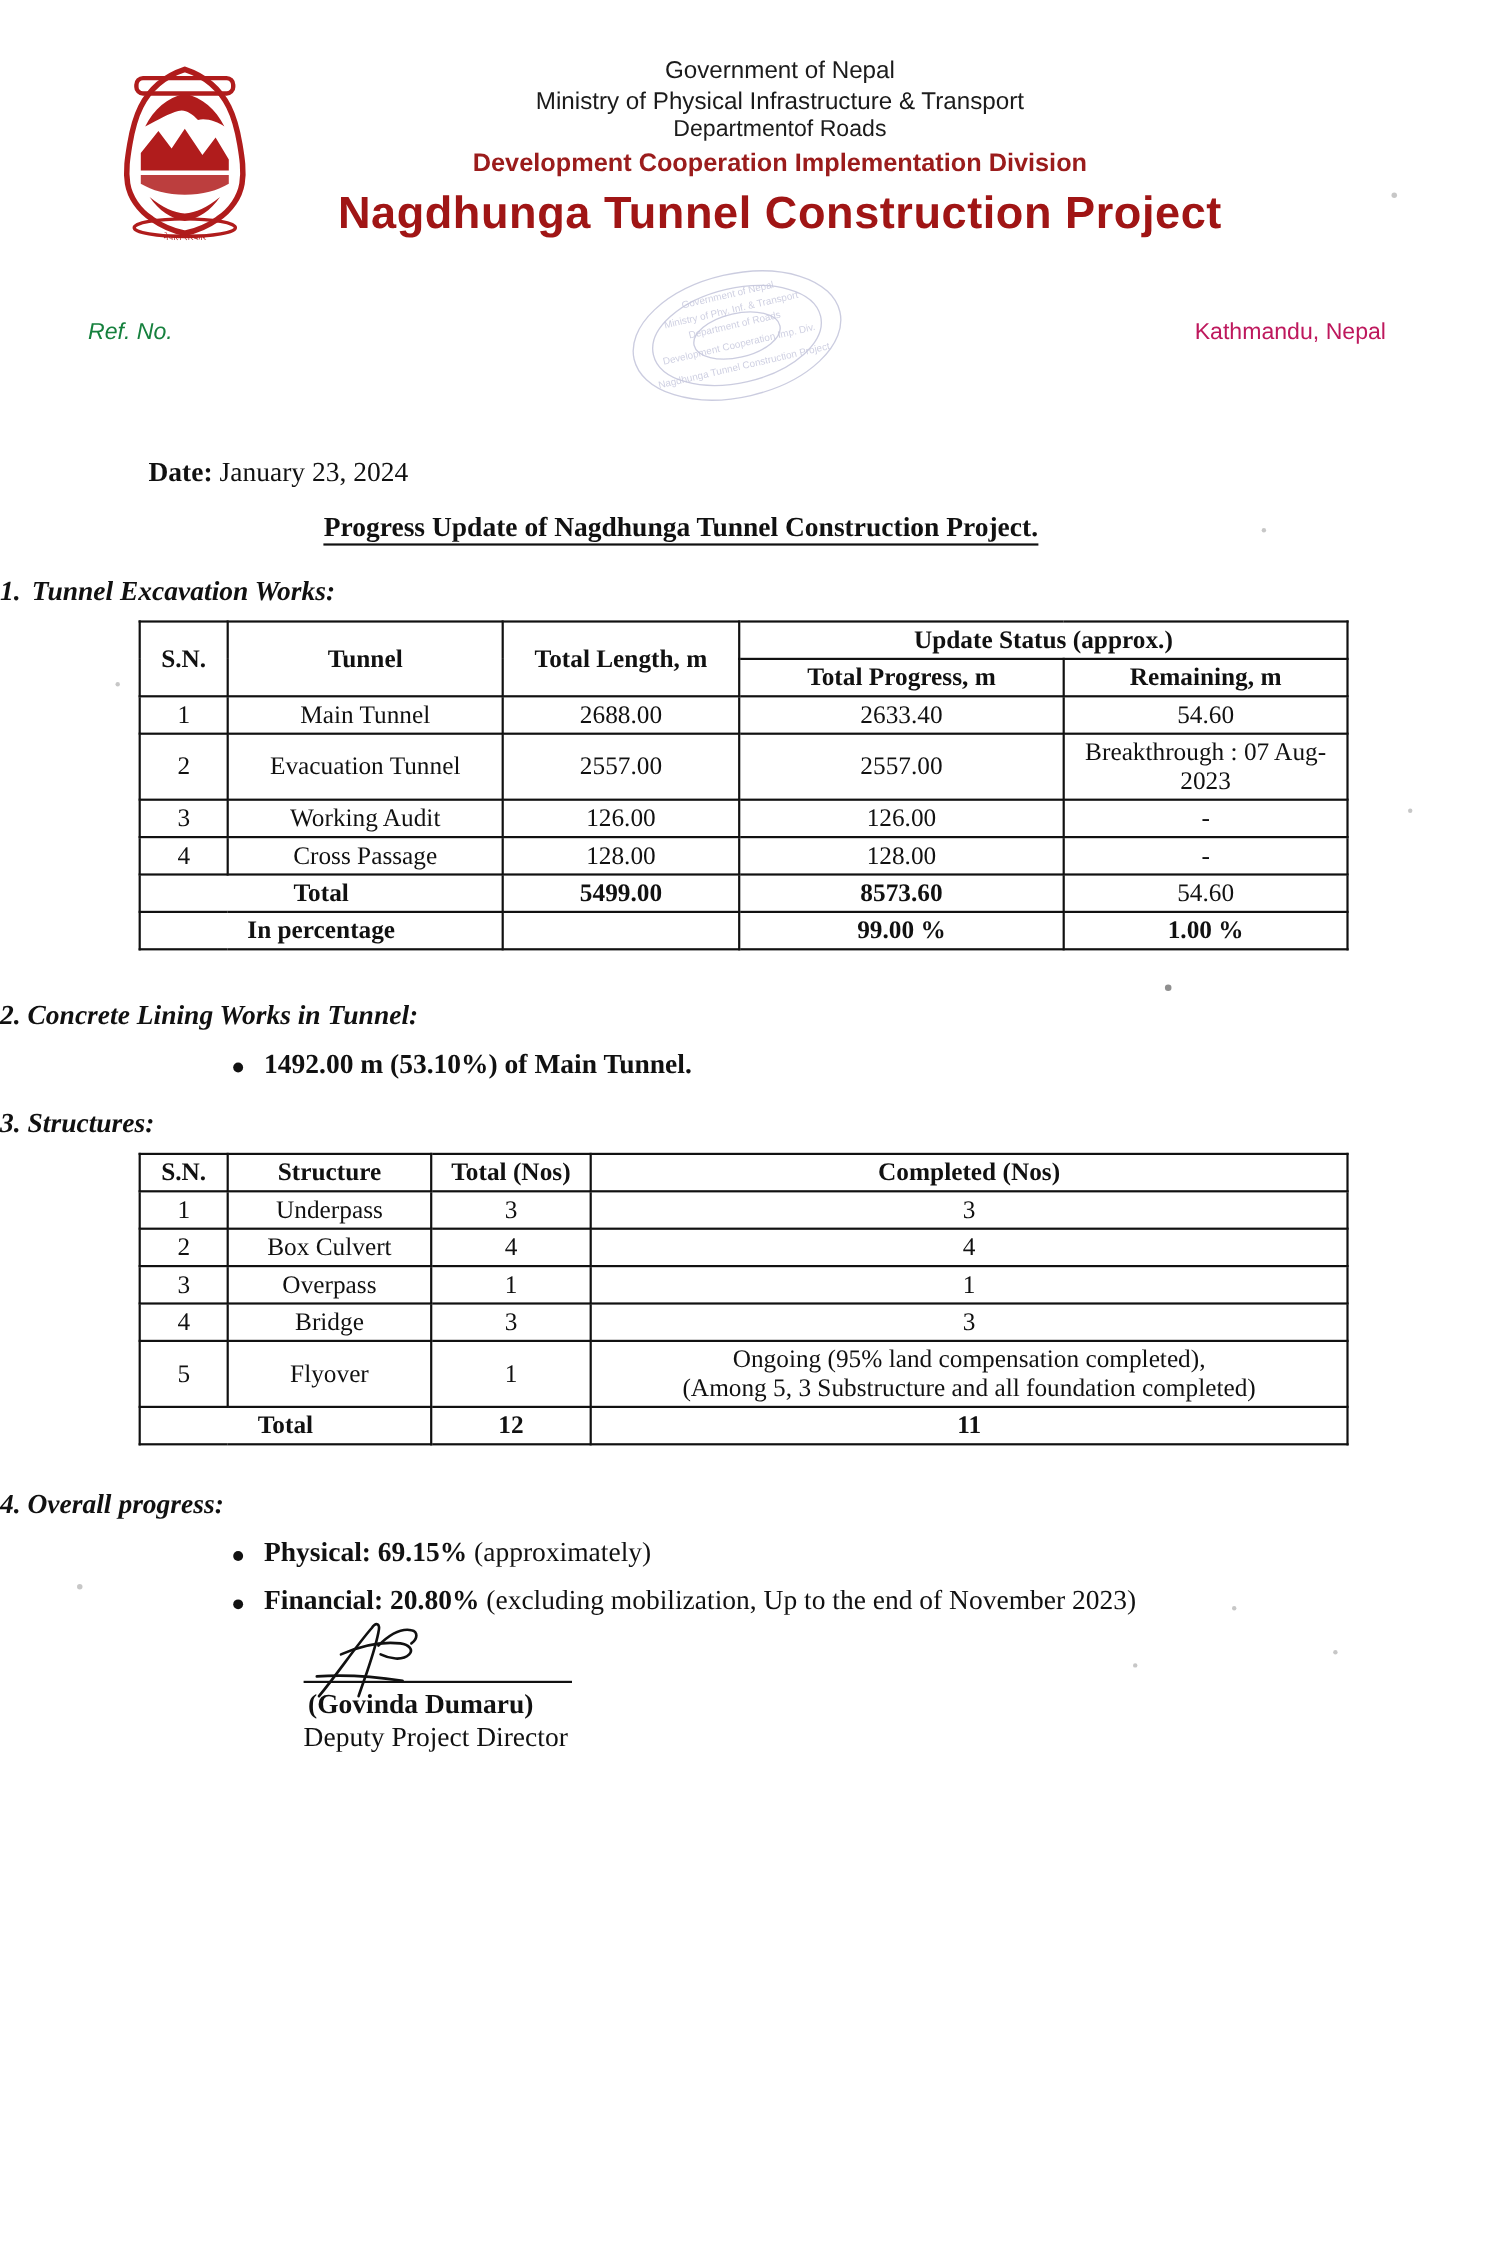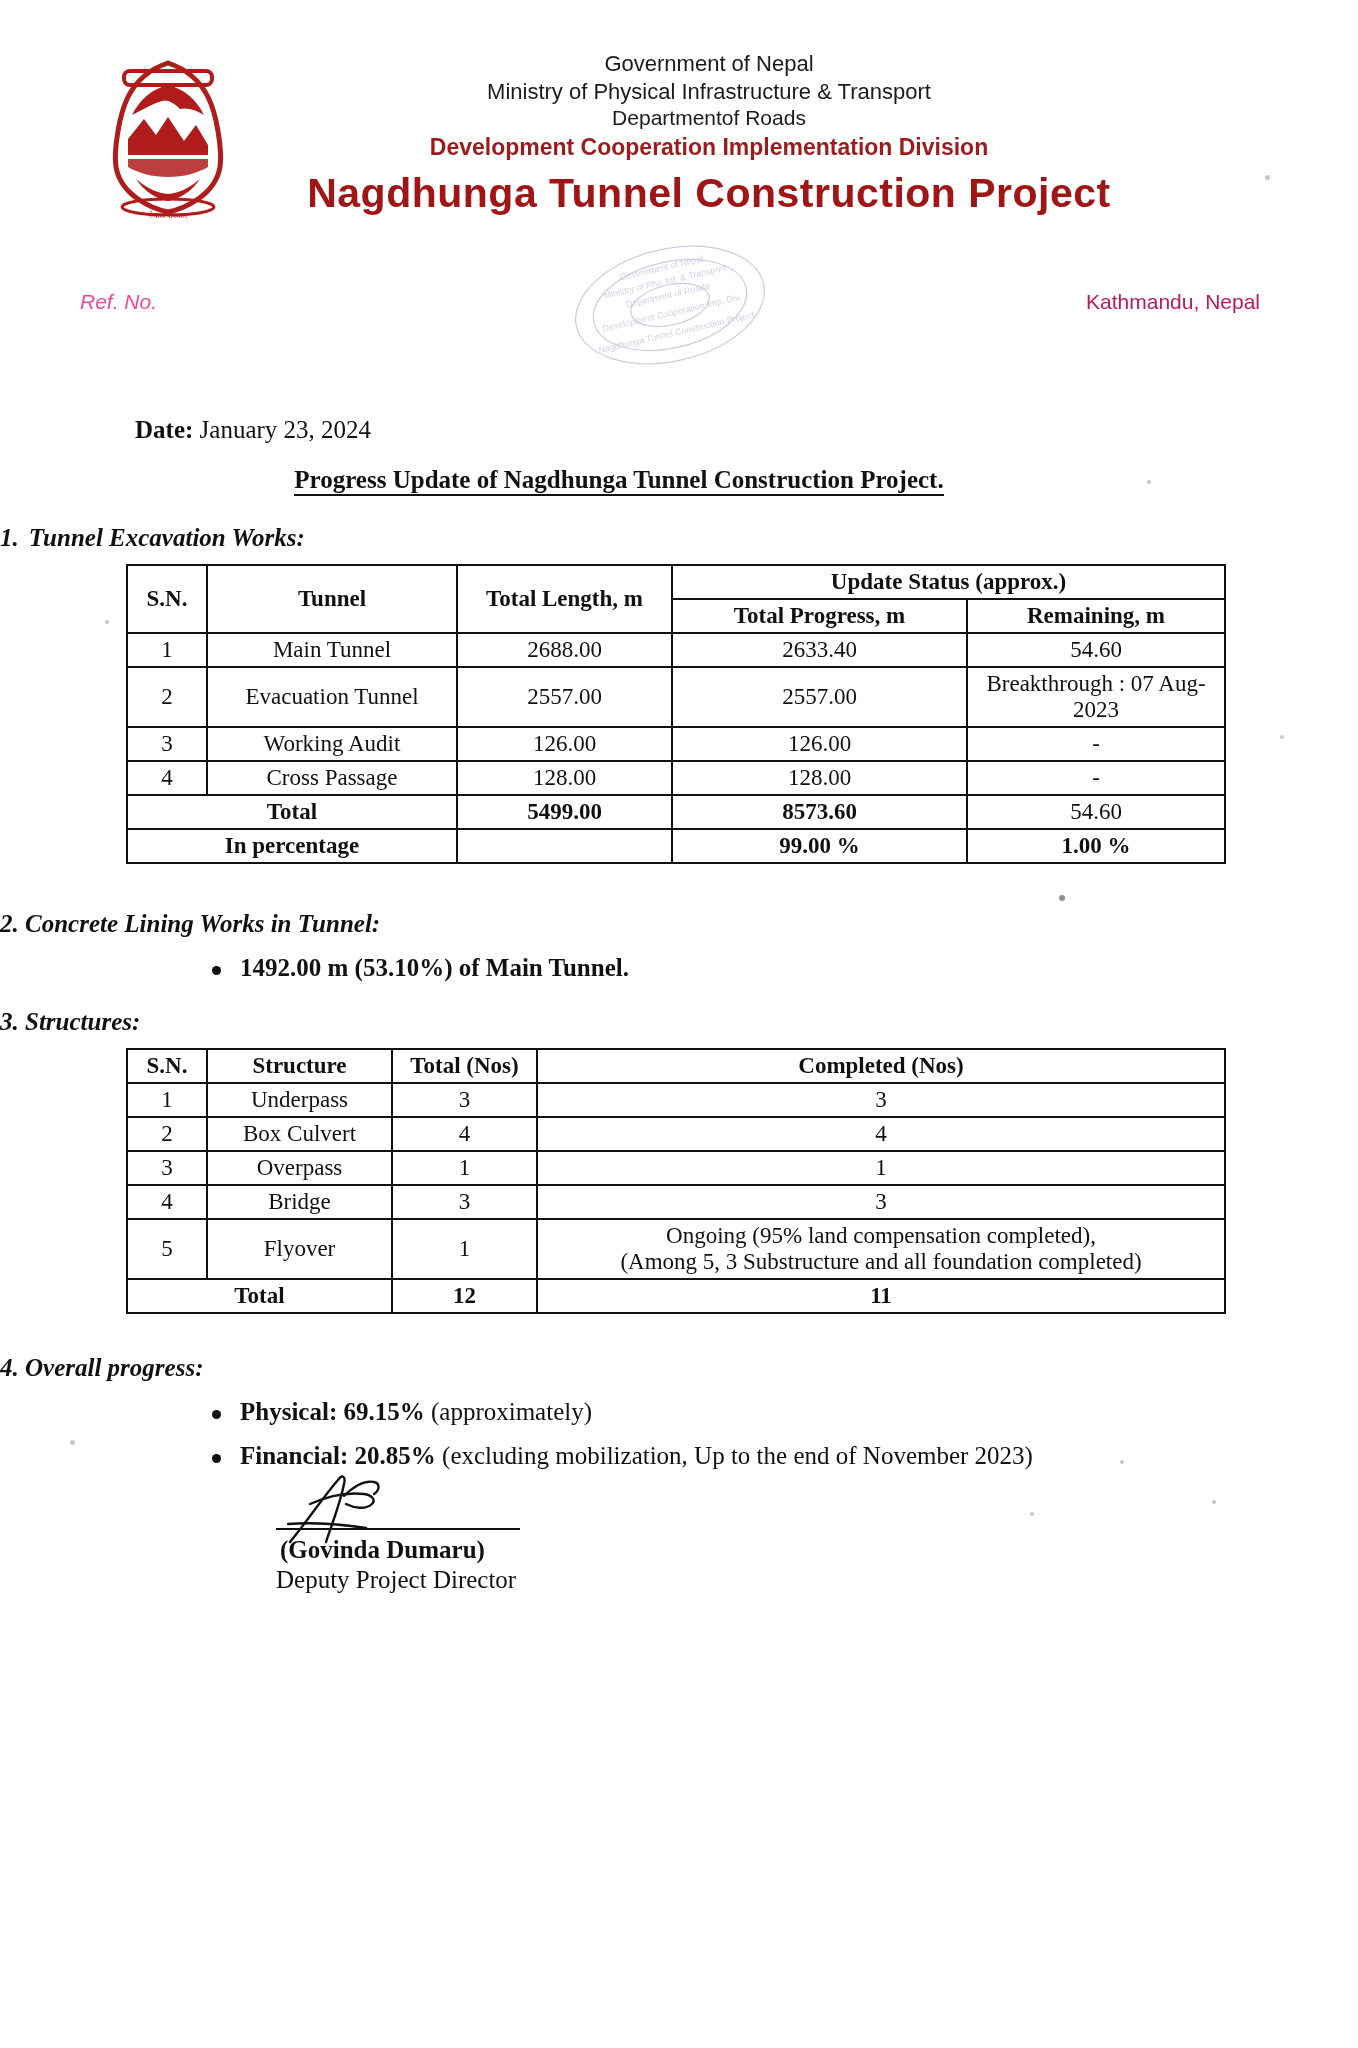--- a/index.html
+++ b/index.html
@@ -67,21 +67,21 @@
     margin-top: 6px;
   }
 
   .refno {
     position: absolute;
     left: 80px;
     top: 290px;
     font-family: "Liberation Sans", sans-serif;
     font-style: italic;
     font-size: 21px;
-    color: #ec4899;
+    color: #15803d;
   }
   .place {
     position: absolute;
     right: 98px;
     top: 290px;
     font-family: "Liberation Sans", sans-serif;
     font-size: 21px;
     color: #be185d;
   }
 
@@ -418,21 +418,21 @@
   </table>
 
   <div class="section-head" style="margin-top:40px;">
     <span>4. Overall progress:</span>
   </div>
   <ul class="bullets">
     <li>
       <b>Physical: 69.15%</b><span> (approximately)</span>
     </li>
     <li>
-      <b>Financial: 20.85%</b><span> (excluding mobilization, Up to the end of November 2023)</span>
+      <b>Financial: 20.80%</b><span> (excluding mobilization, Up to the end of November 2023)</span>
     </li>
   </ul>
 
   <div class="sig-block">
     <div class="sig-scribble">
       <svg width="150" height="90" viewBox="0 0 150 90">
         <g fill="none" stroke="#111" stroke-width="2.4" stroke-linecap="round">
           <path d="M10 72 C28 50 44 26 58 10 C62 4 66 6 64 14 C60 34 52 54 46 72"></path>
           <path d="M30 34 C48 26 66 22 84 24 C92 25 96 30 92 34 C86 40 74 38 66 34"></path>
           <path d="M64 26 C74 16 84 10 94 12 C100 13 100 20 94 24"></path>

